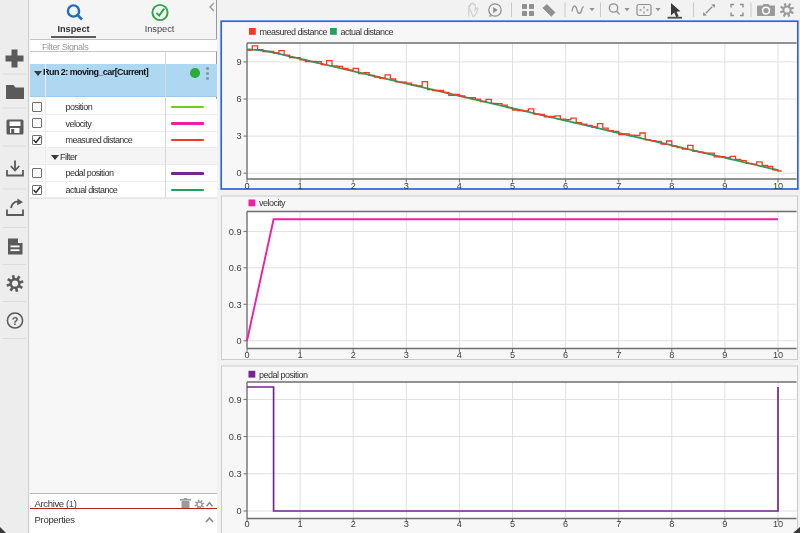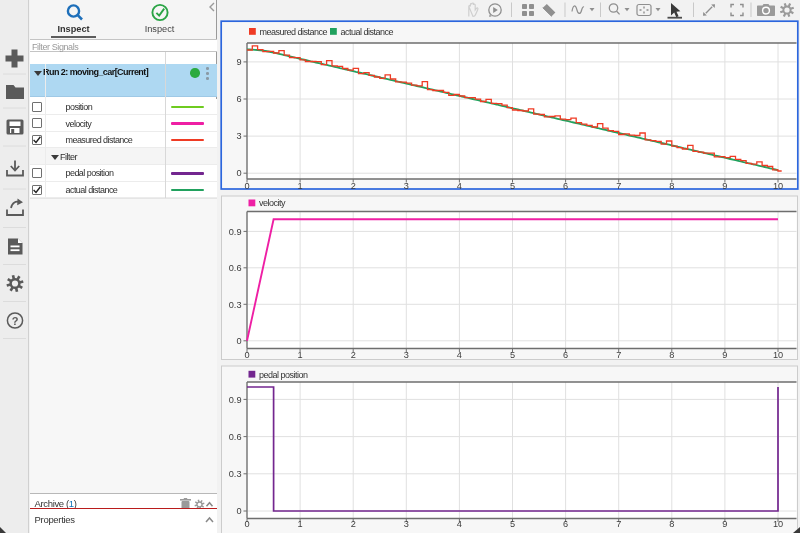--- a/index.html
+++ b/index.html
@@ -4,21 +4,21 @@
 * { margin:0; padding:0; box-sizing:border-box; }
 html,body { width:800px; height:533px; overflow:hidden; font-family:"Liberation Sans",sans-serif; background:#f2f2f2; }
 #strip { position:absolute; left:0; top:0; width:29px; height:533px; background:#ededed; border-right:1px solid #d0d0d0; }
 #panel { position:absolute; left:30px; top:0; width:187px; height:533px; background:#ffffff; border-right:1px solid #9a9a9a; }
 #tabs { position:absolute; left:0; top:0; width:100%; height:50px; background:#f5f5f5; }
 .tabicon { position:absolute; top:3px; }
 .tablabel { position:absolute; top:24px; font-size:9.2px; color:#444; }
 #inspect-label { left:21px; width:45px; text-align:center; font-weight:bold; color:#333; }
 #compare-label { left:100px; width:59px; text-align:center; }
 #underline { position:absolute; left:21px; top:35.5px; width:45px; height:2.4px; background:#5c5c5c; }
-#filter { position:absolute; left:0; top:38.5px; width:187px; height:13.8px; background:#fff; border-top:1px solid #c4c4c4; border-bottom:1px solid #c4c4c4; font-size:9px; letter-spacing:-0.4px; color:#999; padding:2px 0 0 2px; }
+#filter { position:absolute; left:0; top:38.5px; width:187px; height:13.8px; background:#fff; border-top:1px solid #c4c4c4; border-bottom:1px solid #c4c4c4; font-size:9px; letter-spacing:-0.4px; color:#999; padding:2px 0 0 12px; }
 #thead { position:absolute; left:0; top:52.3px; width:187px; height:11.6px; background:#f2f2f2; border-bottom:1px solid #cfcfcf; font-size:7.5px; font-weight:bold; color:#4a4a4a; letter-spacing:0.2px; }
 #thead .n { position:absolute; left:16.5px; top:2.5px; }
 #thead .l { position:absolute; left:138.5px; top:2.5px; }
 #belowlist { position:absolute; left:0; top:198.2px; width:187px; height:294.4px; background:#f7f7f7; border-top:1px solid #e5e5e5; }
 .row { position:absolute; left:0; width:187px; height:16.6px; border-bottom:1px solid #ececec; background:#fff; }
 .runrow { background:#aed8f2; border-bottom:1px solid #9fc9e6; }
 .grouprow { background:#f5f5f5; }
 .tri { position:absolute; width:0; height:0; border-left:4px solid transparent; border-right:4px solid transparent; border-top:5px solid #3a3a3a; }
 .runtxt { position:absolute; left:13px; top:3.6px; font-size:9px; letter-spacing:-0.55px; font-weight:bold; color:#111; }
 .dot { position:absolute; left:160px; top:4.3px; width:9.5px; height:9.5px; border-radius:50%; background:#2baa40; }

